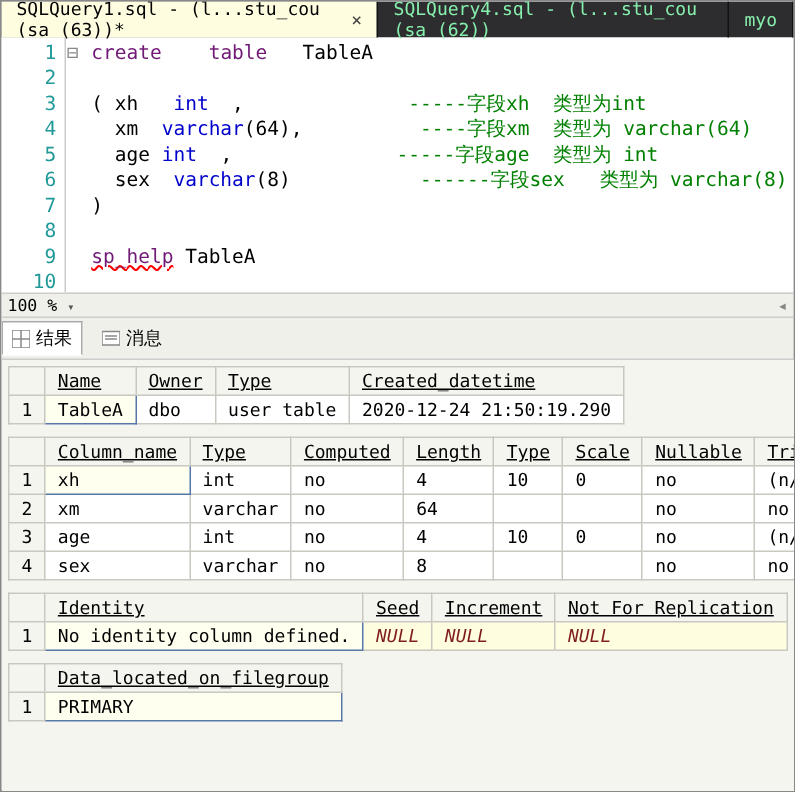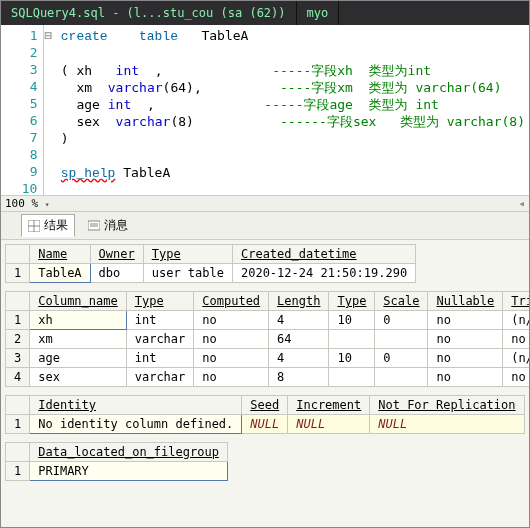--- a/index.html
+++ b/index.html
@@ -56,30 +56,30 @@
     padding: 2px 0;
     line-height: 17px;
     color: #888;
   }
   .code {
     flex: 1;
     padding: 2px 4px;
     line-height: 17px;
     white-space: pre;
   }
-  .kw { color: #0369a1; font-family: Liberation Mono, monospace; }
+  .kw { color: #701a75; }
   .typ { color: #0000cc; }
   .num { color: #000; }
   .cm { color: #008000; }
   .redsq { text-decoration: underline wavy red; text-align: center; }
   .zoomline { font-size: 11px; padding: 1px 4px; border-top:1px solid #ccc; background:#f0f0ea; }
   .result-tabs {
     display: flex;
     gap: 6px;
-    padding: 2px 20px;
+    padding: 2px 0;
     background: #f0f0ea;
     border-top: 1px solid #ccc;
     border-bottom: 1px solid #ccc;
     align-items:center;
   }
   .rtab {
     display:flex; align-items:center; gap:4px;
     padding: 2px 6px; font-size: 12px; cursor:pointer;
     border:1px solid transparent;
   }
@@ -116,20 +116,24 @@
     width: 24px;
   }
   .selcell { background: #fffff0; border:1px solid #5577aa !important; }
   .nullcell { background:#fffde0; color:#7f1d1d;font-style:italic; }
   .icon-sq { display:inline-block; width:12px; height:12px; }
 </style>
 </head>
 <body>
 
 <div class="tabs">
+  <div class="tab active">
+    <span>SQLQuery1.sql - (l...stu_cou (sa (63))*</span>
+    <span class="tab-close">×</span>
+  </div>
   <div class="tab">
     <span>SQLQuery4.sql - (l...stu_cou (sa (62))</span>
   </div>
   <div class="tab">
     <span>myo</span>
   </div>
 </div>
 
 <div class="editor">
   <div class="gutter" id="gutter">1<br>2<br>3<br>4<br>5<br>6<br>7<br>8<br>9<br>10<br></div>

